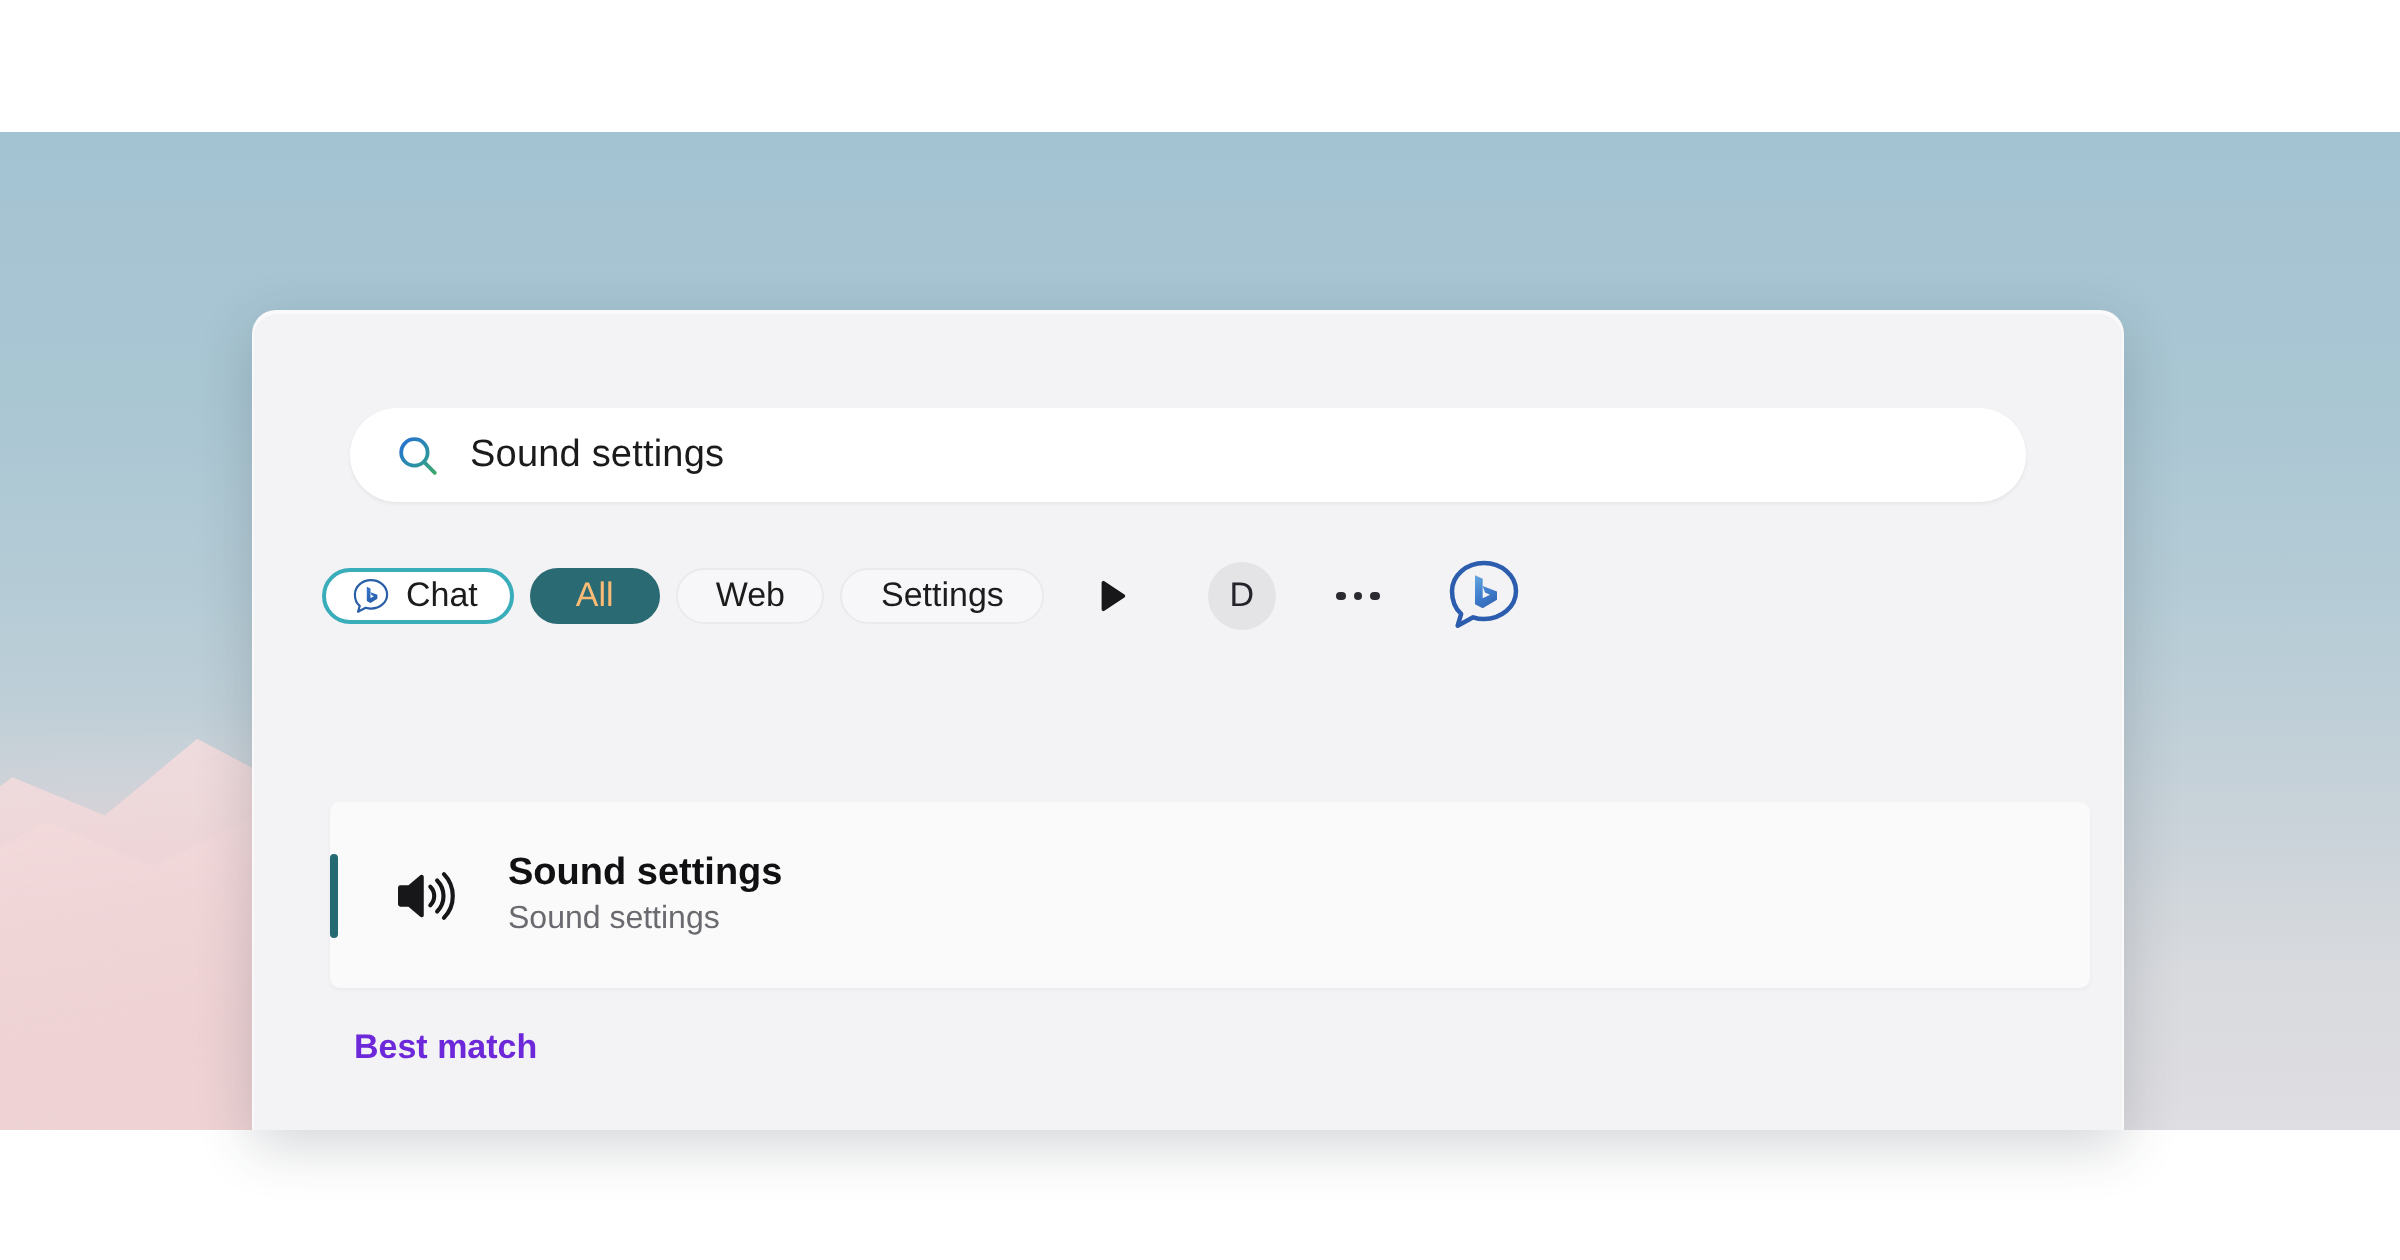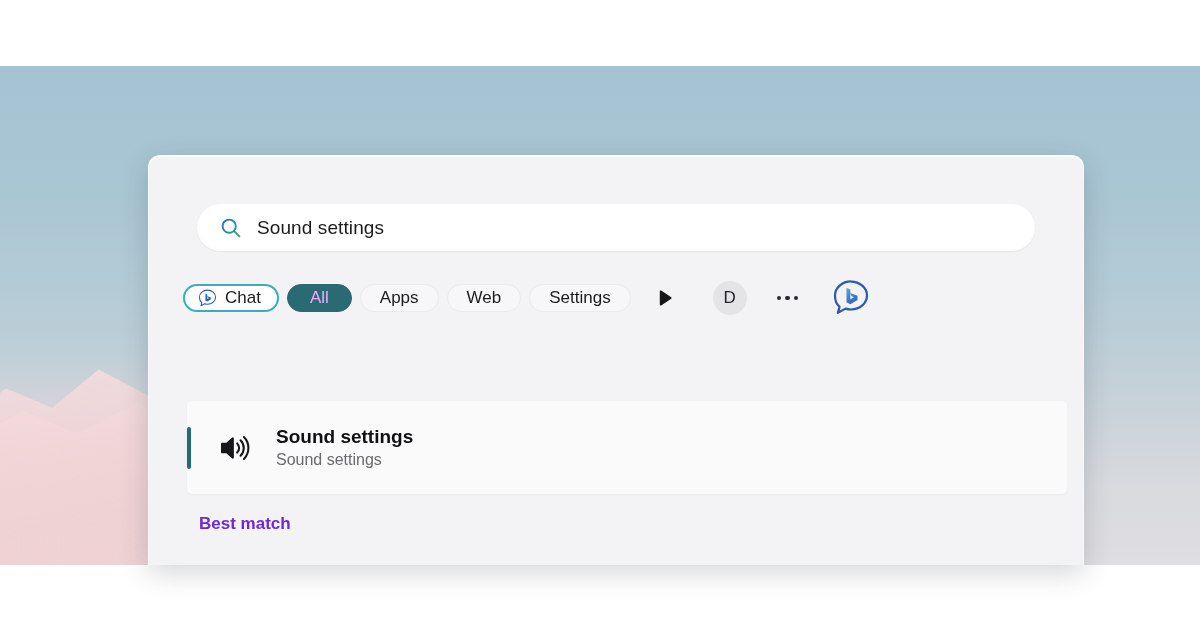--- a/index.html
+++ b/index.html
@@ -25,21 +25,21 @@
   }
   #wall-ridge2 {
     position:absolute; left:-30px; top:318px; width:380px; height:190px;
     background:linear-gradient(170deg, rgba(244,219,220,0.9) 0%, rgba(236,208,210,0.55) 60%, rgba(236,208,210,0.15) 100%);
     clip-path:polygon(0% 30%, 14% 14%, 28% 26%, 44% 10%, 60% 24%, 76% 14%, 90% 28%, 100% 20%, 100% 100%, 0% 100%);
     filter:blur(2px);
   }
 
   
   #panel {
-    position:absolute; left:148px; top:155px; width:936px; height:410px;
+    position:absolute; left:126px; top:155px; width:936px; height:410px;
     background:#f3f2f4;
     border-radius:12px 12px 0 0;
     box-shadow:0 8px 28px rgba(40,48,60,0.20), 0 1px 0 rgba(255,255,255,0.65) inset;
     border:1px solid rgba(255,255,255,0.55);
     border-bottom:none;
     overflow:hidden;
     padding-left:48px;
   }
 
   
@@ -64,21 +64,21 @@
     height:28px; border-radius:21px;
     display:flex; align-items:center; justify-content:center;
     padding:0 19px; font-size:17px; color:#1c1c1c;
     background:#f7f7f9; border:1px solid #eaeaee;
     white-space:nowrap;
   }
   .pill.chat {
     background:#ffffff; border:2px solid #3aadbb; padding:0 16px 0 12px; gap:7px;
   }
   .pill.active {
-    background:#2a6a73; border:1px solid #2a6a73; color:#f0abfc;
+    background:#2a6a73; border:1px solid #2a6a73; color:#fdba74;
     padding:0 22px;
   }
   .chat-bing { width:21px; height:21px; flex:0 0 auto; }
 
   #more-arrow {
     width:34px; height:42px; display:flex; align-items:center; justify-content:center;
     margin-left:10px; flex:0 0 auto;
   }
   #avatar {
     width:34px; height:34px; border-radius:50%; background:#e4e3e6;
@@ -153,23 +153,20 @@
           <path d="M12 2.4c5.1 0 9.2 3.6 9.2 8.1s-4.1 8.1-9.2 8.1c-1.1 0-2.1-.17-3.07-.48L4.6 20.4l.95-3.3C3.9 15.66 2.8 13.5 2.8 10.5 2.8 6 6.9 2.4 12 2.4z" fill="none" stroke="#2a5fa8" stroke-width="1.25" stroke-linejoin="round"></path>
           <path d="M9.6 6.2l2.1.95v5.45l2.0-1.0-1.35-.62 -.65-1.75 3.95 1.5v2.3l-4.0 2.35 -2.05-1.1z" fill="url(#gbing1)"></path>
         </svg>
         <span>Chat</span>
       </div>
 
       <div class="pill active">
         <span>All</span>
       </div>
       <div class="pill">
-        <span>Apps</span>
-      </div>
-      <div class="pill">
         <span>Web</span>
       </div>
       <div class="pill">
         <span>Settings</span>
       </div>
 
       <div id="more-arrow">
         <svg width="16" height="18" viewBox="0 0 16 18">
           <path d="M3.2 1.6 L13.2 8.2 a1 1 0 0 1 0 1.6 L3.2 16.4 a0.9 0.9 0 0 1 -1.4 -0.8 V2.4 a0.9 0.9 0 0 1 1.4 -0.8 z" fill="#17171a"></path>
         </svg>

